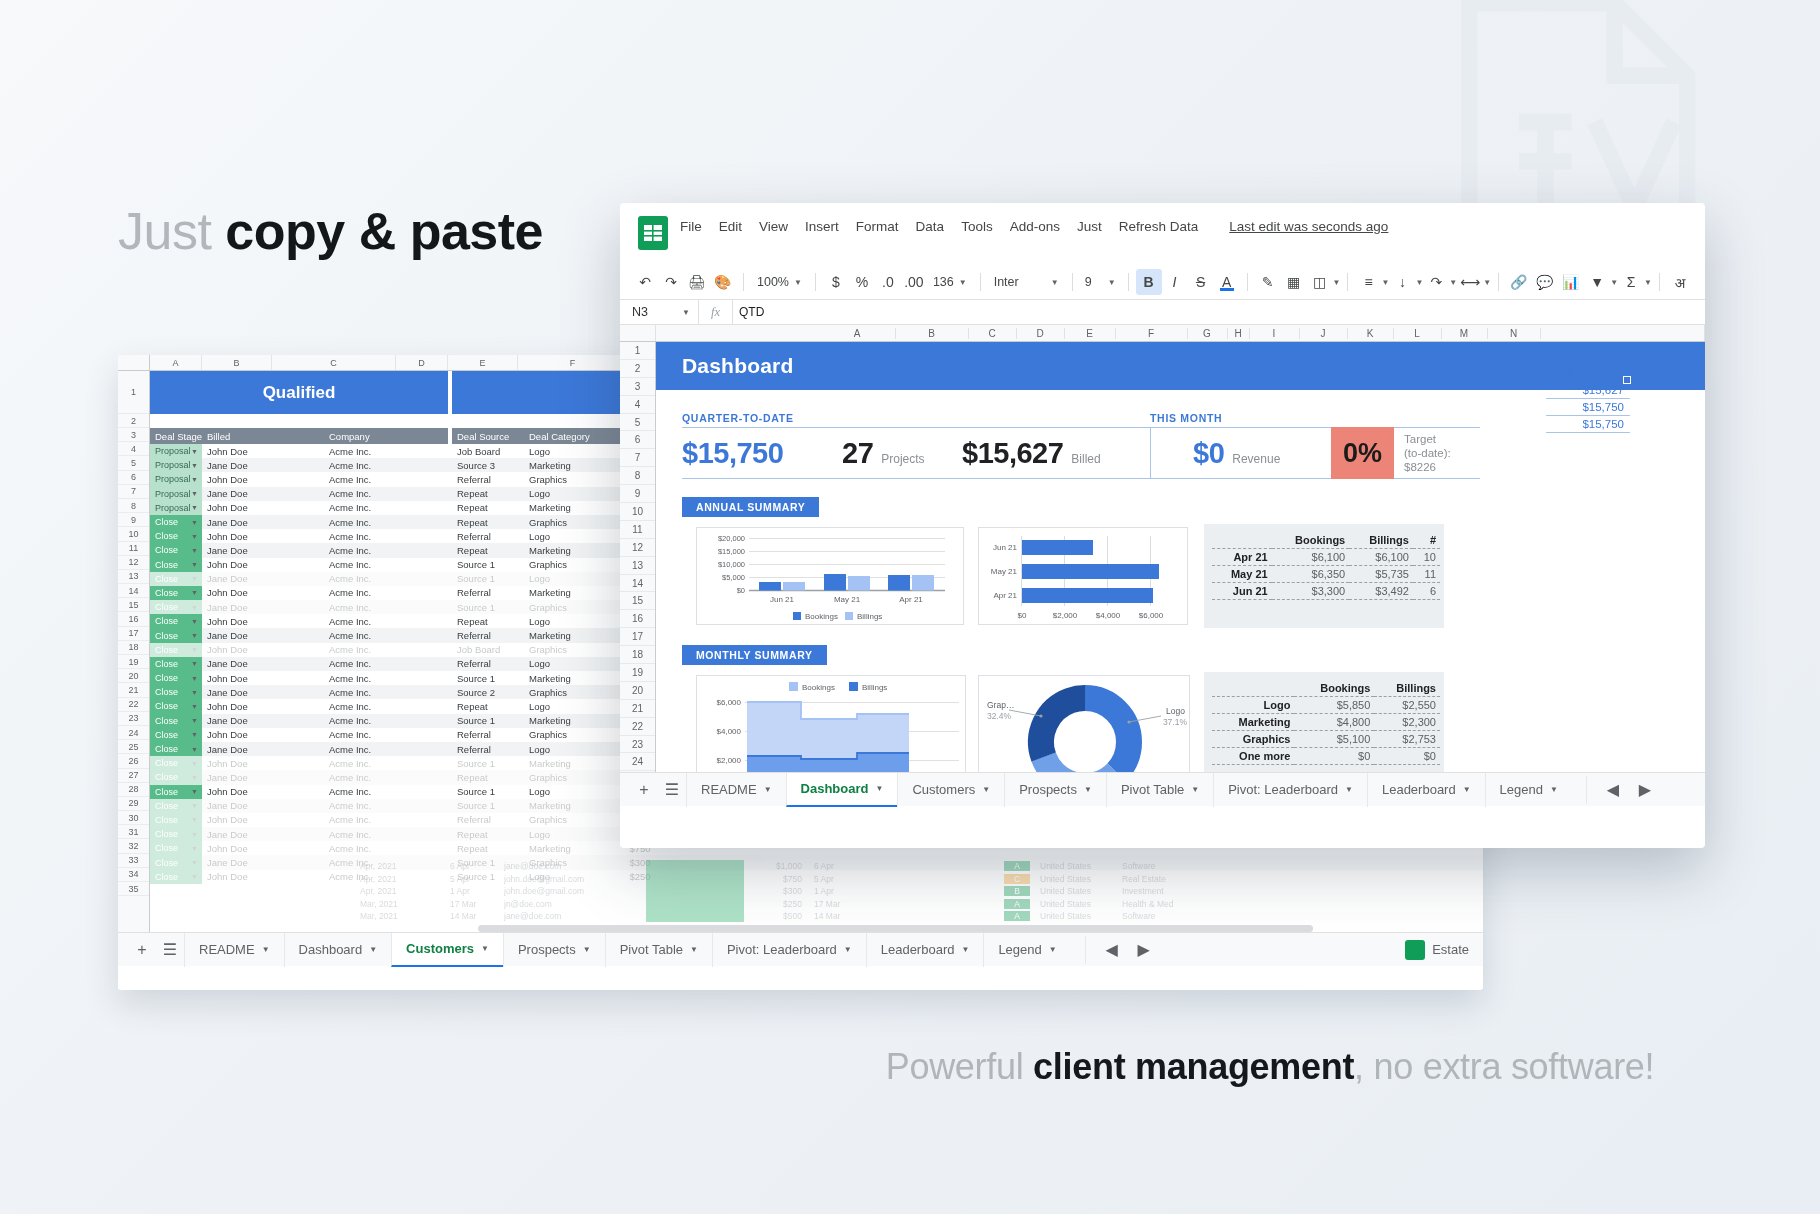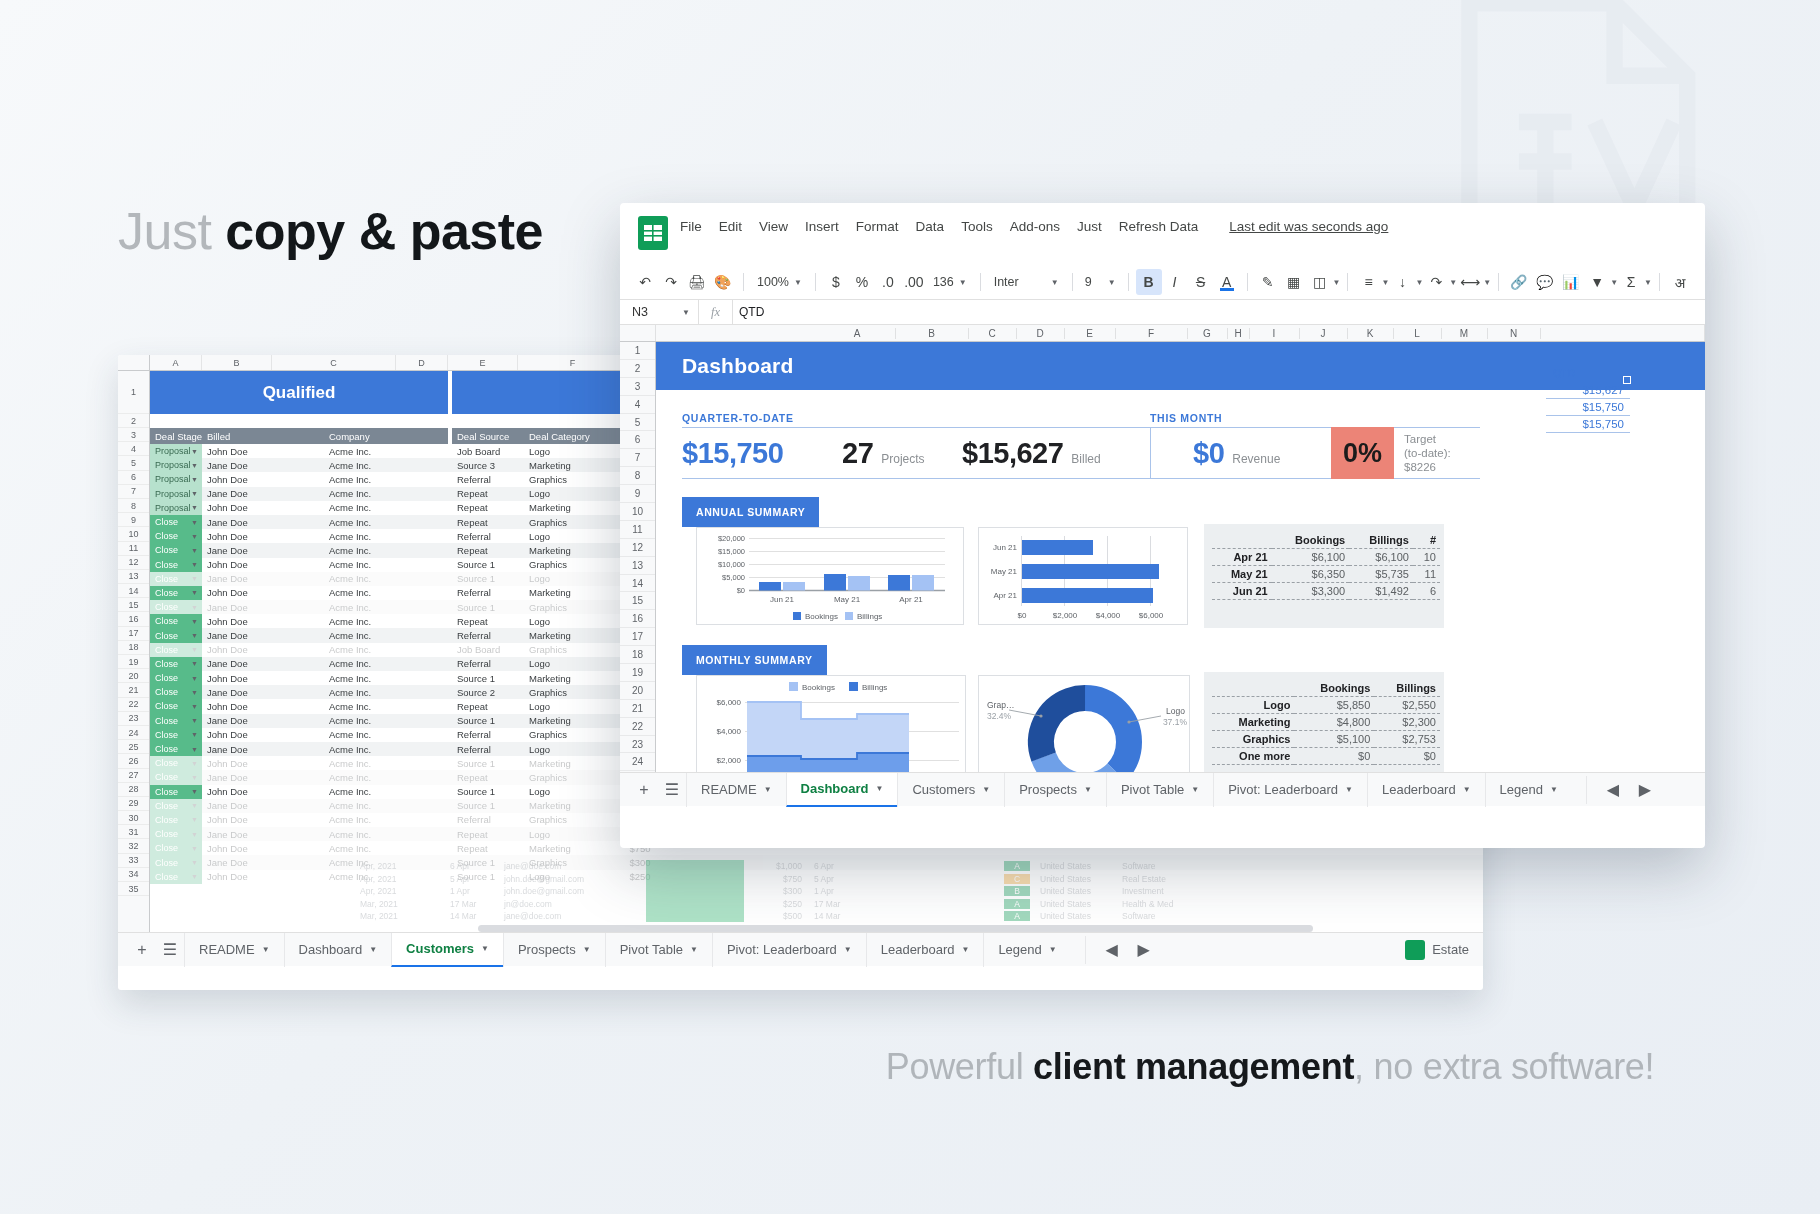--- a/index.html
+++ b/index.html
@@ -125,21 +125,21 @@
   
   .qtdbox{ position:absolute; left:890px; top:22px; width:84px; }
   .qtdhead{ border:2px solid #3c78d8;height:18px;display:flex;align-items:center;
             padding-left:5px;font-size:10.5px;font-weight:700;color:#3c78d8;position:relative;}
   .qtdhead:after{content:"";position:absolute;right:-3px;bottom:-4px;width:6px;height:6px;
                  background:#3c78d8;border:1px solid #fff;}
   .qtdrow{ height:17px;border-bottom:1px solid #a9c3ea;display:flex;align-items:center;
            justify-content:flex-end;padding-right:6px;font-size:11.5px;color:#3c78d8;}
 
   
-  .pill{ display:inline-flex;align-items:center;height:30px;background:#3c78d8;color:#fff;
+  .pill{ display:inline-flex;align-items:center;height:20px;background:#3c78d8;color:#fff;
          font-size:10.5px;font-weight:700;letter-spacing:.6px;padding:0 14px;}
   .panel{ border:1px solid #dcdfe3;background:#fff;position:relative;}
 
   .mini th,.mini td{ font-size:11px;color:#5c6063;padding:2px 4px;}
   .mini{ border-collapse:collapse; }
   .mini th{ font-weight:700;color:#202124;text-align:right;border-bottom:1px dashed #9aa0a6;}
   .mini td{ text-align:right;border-bottom:1px dashed #9aa0a6;}
   .mini td.lbl, .mini th.lblh{ font-weight:700;color:#202124;text-align:right;}
 
   
@@ -1004,21 +1004,21 @@
               </tr>
               <tr>
                 <td class="lbl">May 21</td>
                 <td>$6,350</td>
                 <td>$5,735</td>
                 <td>11</td>
               </tr>
               <tr>
                 <td class="lbl">Jun 21</td>
                 <td>$3,300</td>
-                <td>$1,492</td>
+                <td>$3,492</td>
                 <td>6</td>
               </tr>
             </tbody>
         </table>
       </div>
 
       <div style="position:absolute;left:26px;top:303px;">
         <div class="pill">MONTHLY SUMMARY</div>
       </div>
 

